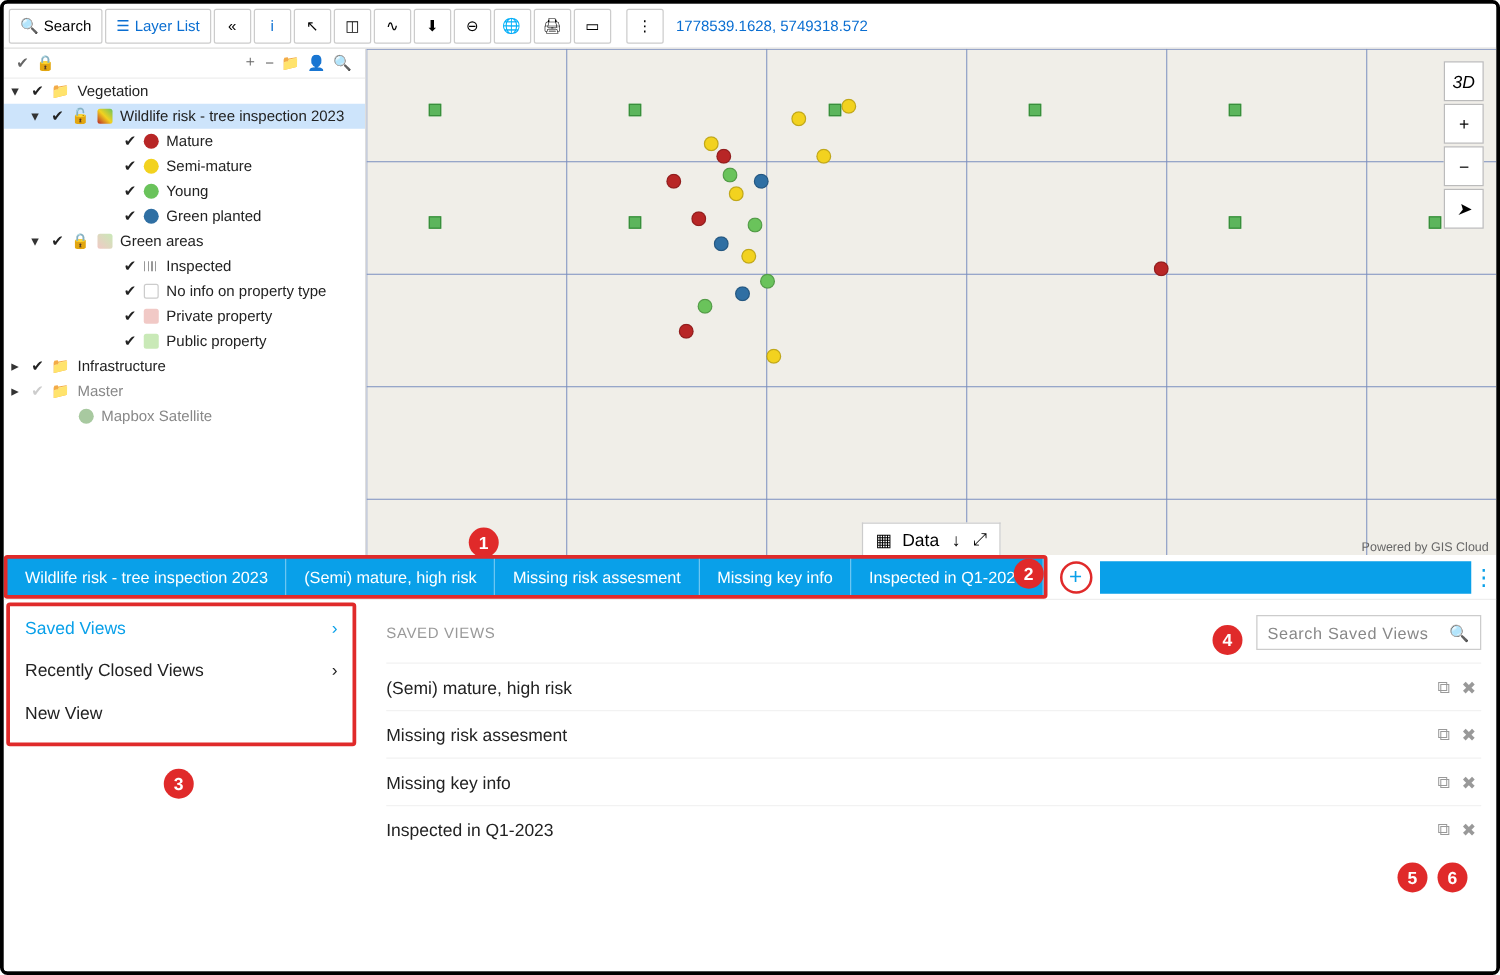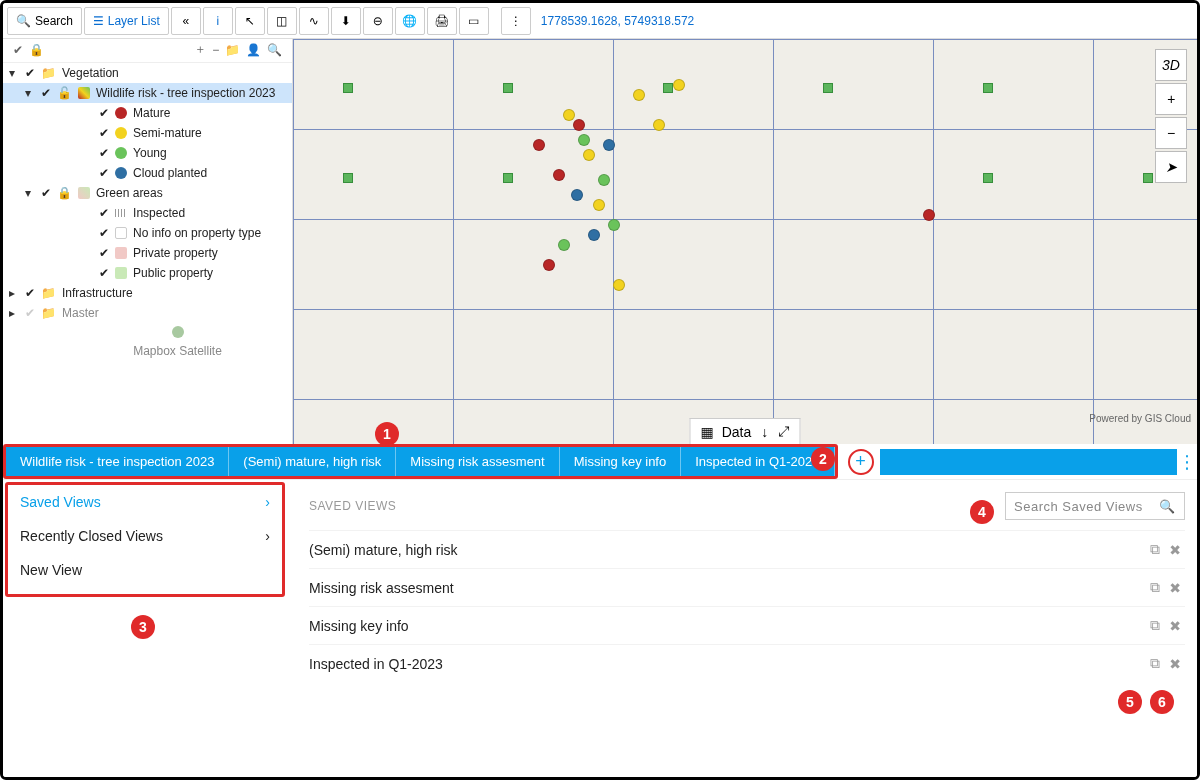--- a/index.html
+++ b/index.html
@@ -16,31 +16,31 @@
 
 .main { flex: 0 0 405px; position: relative; background: #eceae7; overflow: hidden; }
 .layer-panel { position: absolute; left: 0; top: 0; width: 290px; height: 100%; background: #fff; border-right: 1px solid #ddd; font-size: 12px; overflow: hidden; }
 .lp-title { color: #0a6ed1; font-size: 12px; padding: 6px 10px; }
 .lp-tools { display: flex; align-items: center; padding: 2px 10px 4px; color: #666; gap: 6px; border-bottom: 1px solid #eee; }
 .lp-tools .sp { flex: 1; }
 .lp-row { display: flex; align-items: center; gap: 6px; padding: 3px 0; font-size: 12px; color: #222; overflow: hidden; white-space: nowrap; }
 .lp-row.selected { background: #cde4fb; }
 .lp-indent-0 { padding-left: 6px; }
 .lp-indent-1 { padding-left: 22px; }
-.lp-indent-2 { padding-left: 60px; flex-direction: column; }
+.lp-indent-2 { padding-left: 60px; }
 .lp-indent-3 { padding-left: 96px; }
 .chev { width: 10px; display: inline-block; color: #333; }
 .swatch { width: 12px; height: 12px; border-radius: 50%; display: inline-block; }
 .swatch.sq { border-radius: 2px; }
 .swatch-h { width: 12px; height: 8px; background: repeating-linear-gradient(90deg,#999,#999 1px,#fff 1px,#fff 3px); display:inline-block; }
 
 
 .map { position:absolute; left:290px; top:0; right:0; bottom:0; background: #f0eee8; }
 .map .grid { position:absolute; inset:0; background-image: linear-gradient(#2b4ea3 1px, transparent 1px), linear-gradient(90deg, #2b4ea3 1px, transparent 1px); background-size: 160px 90px; opacity:0.6; }
-.map .attribution { position:absolute; bottom:20px; right:6px; font-size:10px; color:#666; }
+.map .attribution { position:absolute; bottom:0; right:6px; font-size:10px; color:#666; }
 .map-ctrl { position:absolute; right:10px; top:10px; display:flex; flex-direction:column; gap:2px; }
 .map-ctrl div { width:32px; height:32px; background:#fff; border:1px solid #bbb; display:flex; align-items:center; justify-content:center; font-size:14px; cursor:pointer;font-style:italic; }
 .map .cluster { position:absolute; }
 .dot { width:12px; height:12px; border-radius:50%; position:absolute; border:1px solid rgba(0,0,0,0.2); }
 .sq-node { width:10px; height:10px; background:#5cb55c; border:1px solid #388e3c; position:absolute; }
 
 
 .data-bar { position:absolute; left:50%; transform:translateX(-50%); bottom:0; background:#fff; border:1px solid #ccc; border-bottom:none; padding:4px 10px; display:flex; align-items:center; gap:10px; font-size:14px; }
 .data-bar .waffle { letter-spacing:-2px; }
 
@@ -216,21 +216,21 @@
         <span>Semi-mature</span>
       </div>
       <div class="lp-row lp-indent-3">
         <span>✔</span>
         <span class="swatch" style="background:#6ac35b;"></span>
         <span>Young</span>
       </div>
       <div class="lp-row lp-indent-3">
         <span>✔</span>
         <span class="swatch" style="background:#2f6fa3;"></span>
-        <span>Cloud planted</span>
+        <span>Green planted</span>
       </div>
       <div class="lp-row lp-indent-1">
         <span class="chev">▾</span>
         <span>✔</span>
         <span>🔒</span>
         <span class="swatch sq" style="background:linear-gradient(45deg,#f1c9c6,#c9e9b7);"></span>
         <span>Green areas</span>
       </div>
       <div class="lp-row lp-indent-3">
         <span>✔</span>

